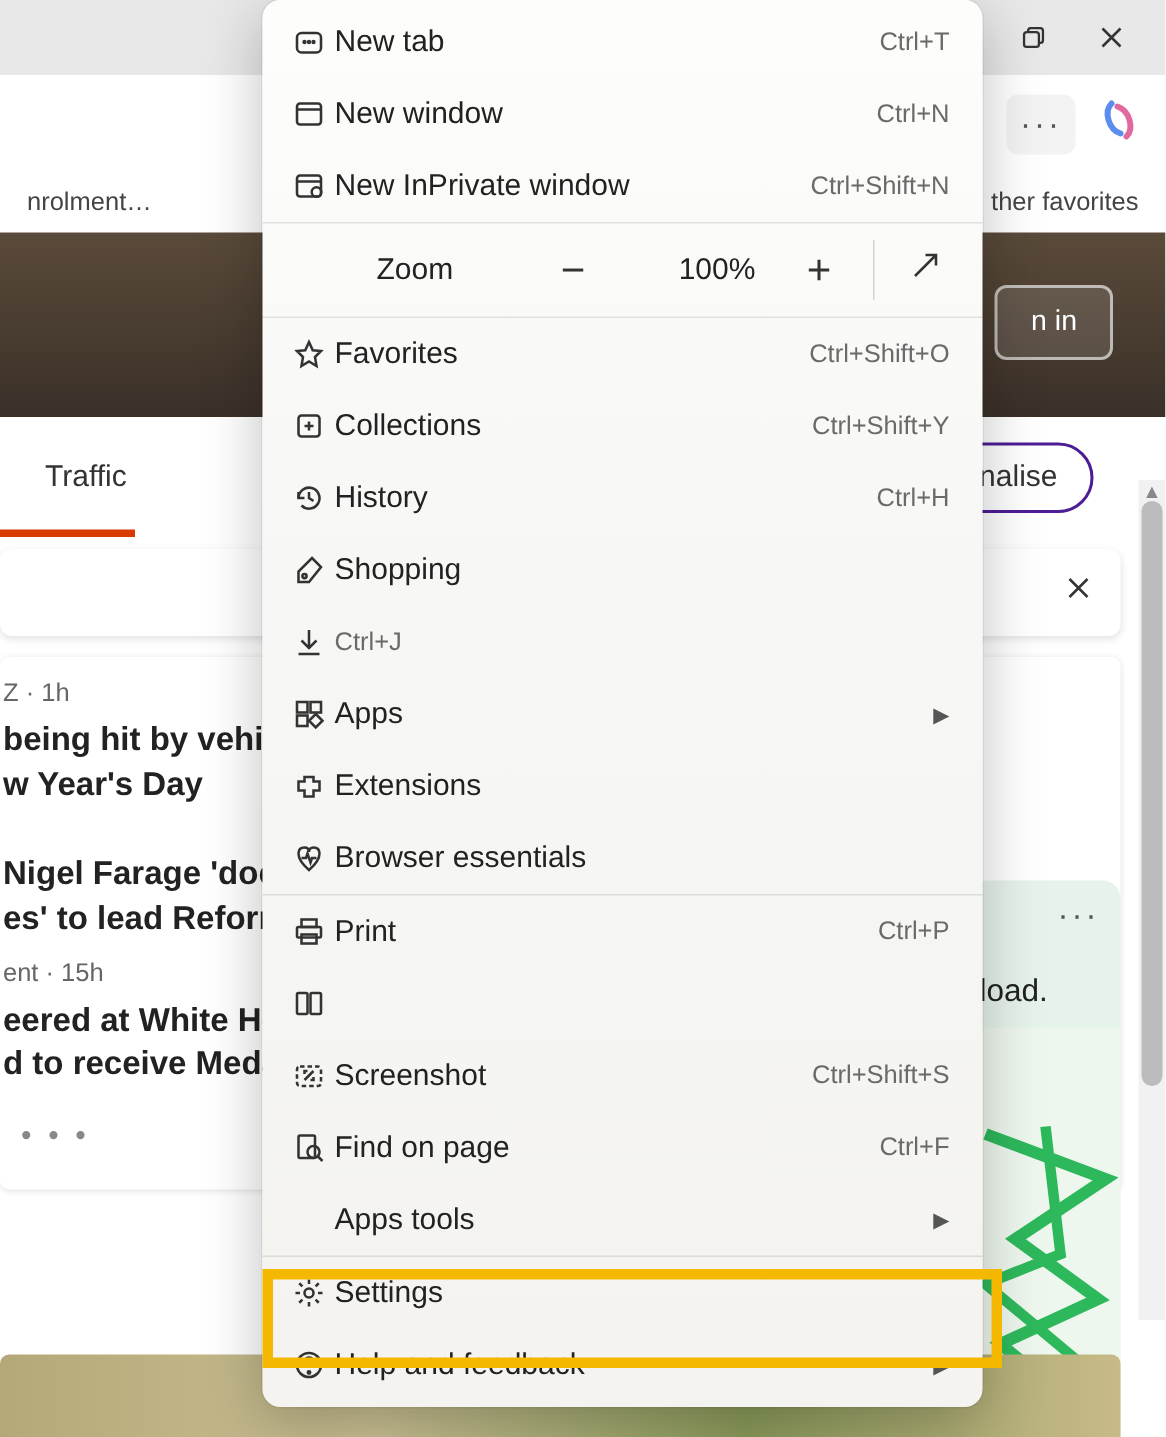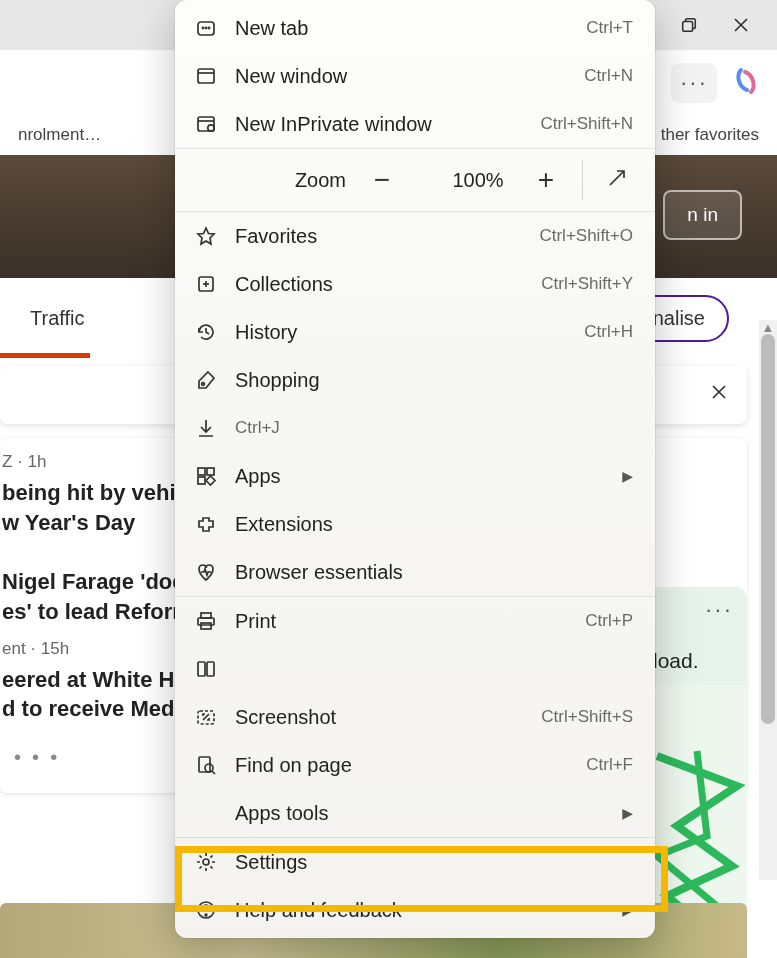--- a/index.html
+++ b/index.html
@@ -164,32 +164,32 @@
       box-shadow: 0 10px 40px rgba(0,0,0,0.25), 0 0 0 1px rgba(0,0,0,0.05);
       padding: 4px 0;
       font-size: 20px;
       color: #222;
     }
     .menu-item {
       display: flex;
       align-items: center;
       height: 48px;
       padding: 0 22px 0 20px;
-      gap: 18px;
+      gap: 6px;
     }
     .menu-item .ico { width: 22px; height: 22px; display: flex; align-items: center; justify-content: center; flex-shrink: 0; }
     .menu-item .label { flex: 1; }
     .menu-item .shortcut { color: #6a6a6a; font-size: 17px; }
     .menu-item .chev { color: #555; font-size: 14px; margin-left: 6px; }
     .menu-sep { height: 1px; background: rgba(0,0,0,0.1); margin: 0; }
     .zoom-row {
       display: flex; align-items: center; height: 62px; padding: 0 20px; gap: 16px;
     }
     .zoom-row .zl { width: 22px; }
-    .zoom-row .zlabel { flex: 1; font-size: 20px; padding-left: 18px; text-align: right;}
+    .zoom-row .zlabel { flex: 1; font-size: 20px; padding-left: 18px;}
     .zoom-row .zbtn { width: 40px; text-align: center; font-size: 28px; color: #333; }
     .zoom-row .zval { width: 64px; text-align: center; font-size: 20px; margin-left: 28px; }
     .zoom-row .zsep { width: 1px; height: 40px; background: rgba(0,0,0,0.15); }
     .zoom-row .zfull { width: 36px; text-align: center; }
 
     
     .highlight {
       position: absolute;
       left: 175px;
       top: 846px;

